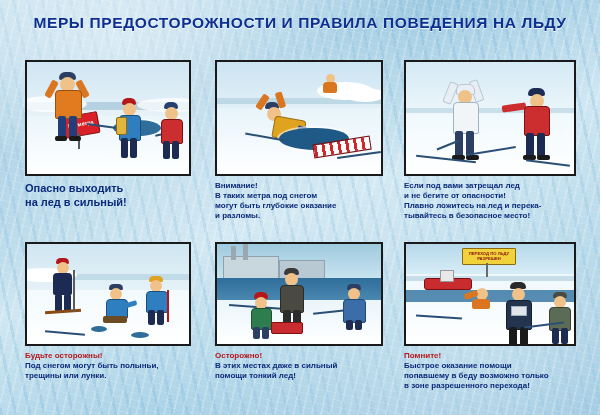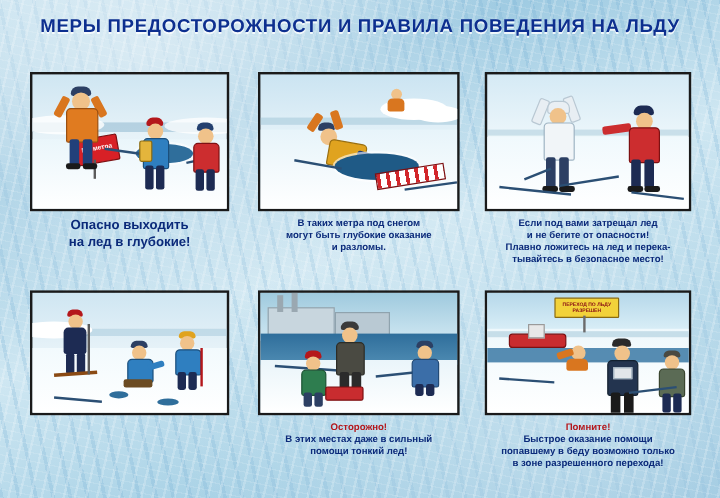--- a/index.html
+++ b/index.html
@@ -52,21 +52,20 @@
   .frame {
     position: relative;
     width: 100%;
     border: 2px solid #1a1a1a;
     box-sizing: border-box;
     overflow: hidden;
     background: #dff0f7;
   }
   .caption {
     margin-top: 5px;
-    text-align: center;
     font-size: 8px;
     line-height: 1.25;
     font-weight: bold;
     color: #0b2a7a;
   }
   .caption.big {
     font-size: 11px;
     line-height: 1.3;
   }
   .caption .red {
@@ -184,21 +183,21 @@
       <div class="person" style="left:130px;top:40px;width:30px;height:58px;">
         <div class="hat" style="left:7px;top:0px;width:14px;height:7px;background:#24406f;"></div>
         <div class="head" style="left:8px;top:5px;width:13px;height:13px;"></div>
         <div class="body" style="left:4px;top:17px;width:20px;height:23px;background:#cc2d2f;border:1px solid #7d1012;"></div>
         <div class="limb" style="left:6px;top:39px;width:7px;height:18px;"></div>
         <div class="limb" style="left:15px;top:39px;width:7px;height:18px;"></div>
       </div>
     </div>
     <div class="caption big">
       <div>Опасно выходить</div>
-      <div>на лед в глубокие!</div>
+      <div>на лед в сильный!</div>
     </div>
   </div>
 
   <div class="panel" id="p2">
     <div class="frame">
       <div class="ice" style="height:66px;background:linear-gradient(#e7f4fa,#ffffff);"></div>
       <div style="position:absolute;left:0;right:0;top:36px;height:6px;background:#9dc3d6;opacity:.5;"></div>
       <div class="snowbank" style="left:100px;top:20px;width:56px;height:18px;"></div>
       <div class="snowbank" style="left:128px;top:26px;width:40px;height:14px;"></div>
 
@@ -217,20 +216,21 @@
         <div class="limb" style="left:34px;top:44px;width:22px;height:8px;background:#21407a;transform:rotate(-4deg);"></div>
       </div>
 
       <div class="hole2"></div>
       <div class="crack" style="left:28px;top:74px;width:40px;height:2px;transform:rotate(10deg);"></div>
       <div class="crack" style="left:120px;top:92px;width:44px;height:2px;transform:rotate(-8deg);"></div>
 
       <div class="ladder"></div>
     </div>
     <div class="caption">
+      <div>Внимание!</div>
       <div>В таких метра под снегом</div>
       <div>могут быть глубокие оказание</div>
       <div>и разломы.</div>
     </div>
   </div>
 
   <div class="panel" id="p3">
     <div class="frame">
       <div class="ice" style="height:60px;background:linear-gradient(#f0f9fd,#ffffff);"></div>
       <div style="position:absolute;left:0;right:0;top:46px;height:5px;background:#a8c9da;opacity:.5;"></div>
@@ -301,20 +301,25 @@
         <div class="body" style="left:5px;top:15px;width:20px;height:20px;background:#2f7fc0;border:1px solid #1b4f7c;"></div>
         <div class="limb" style="left:7px;top:34px;width:7px;height:15px;"></div>
         <div class="limb" style="left:16px;top:34px;width:7px;height:15px;"></div>
         <div style="position:absolute;left:26px;top:14px;width:2px;height:32px;background:#b4171b;"></div>
       </div>
 
       <div style="position:absolute;left:64px;top:82px;width:16px;height:6px;background:#2f6e9b;border-radius:50%;"></div>
       <div style="position:absolute;left:104px;top:88px;width:18px;height:6px;background:#2f6e9b;border-radius:50%;"></div>
       <div class="crack" style="left:18px;top:88px;width:40px;height:1.5px;transform:rotate(5deg);"></div>
     </div>
+    <div class="caption">
+      <div class="red">Будьте осторожны!</div>
+      <div>Под снегом могут быть полыньи,</div>
+      <div>трещины или лунки.</div>
+    </div>
   </div>
 
   <div class="panel" id="p5">
     <div class="frame">
       <div class="sky" style="height:40px;background:linear-gradient(#9fcade,#cfe7f2);"></div>
 
       <div style="position:absolute;left:6px;top:12px;width:54px;height:22px;background:#c8d6de;border:1px solid #8fa3ae;"></div>
       <div style="position:absolute;left:14px;top:2px;width:5px;height:14px;background:#9aa8b1;"></div>
       <div style="position:absolute;left:26px;top:0px;width:5px;height:16px;background:#9aa8b1;"></div>
       <div style="position:absolute;left:62px;top:16px;width:44px;height:18px;background:#b9c9d3;border:1px solid #8fa3ae;"></div>

